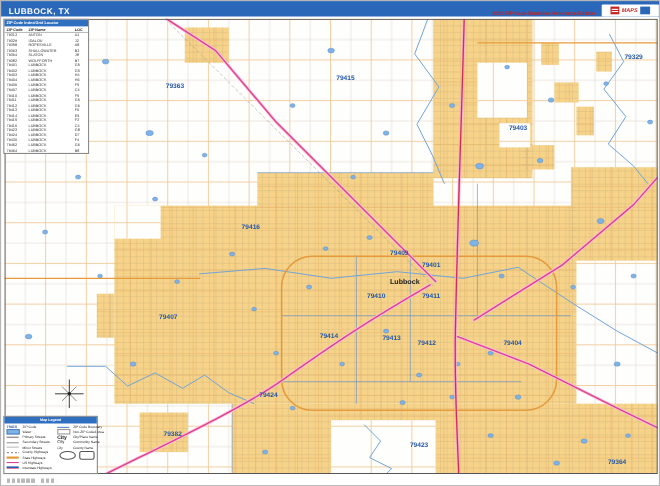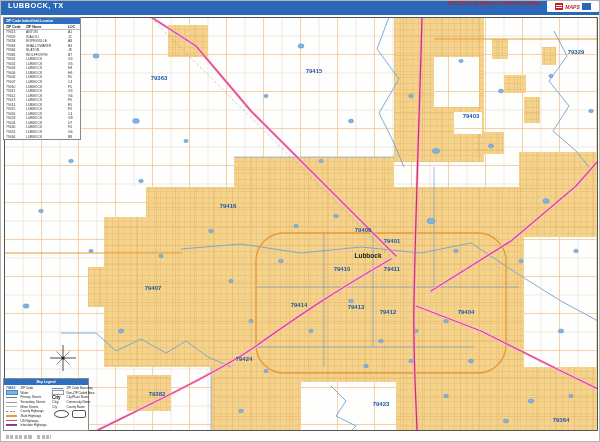--- a/index.html
+++ b/index.html
@@ -1,19 +1,19 @@
 <!DOCTYPE html>
 <html><head>
 <meta charset="utf-8">
 <style>
   html,body{margin:0;padding:0;background:#e8e8e8;}
   .page{position:relative;width:600px;height:442px;background:#ffffff;
         font-family:"Liberation Sans",sans-serif;overflow:hidden;border:1px solid #b5b5b5;box-sizing:border-box;}
   
-  .topbar{position:absolute;left:0;top:0;width:600px;height:14px;background:#2A67B8;display:flex;align-items:flex-start;}
+  .topbar{position:absolute;left:0;top:0;width:600px;height:14px;background:#2A67B8;display:flex;align-items:flex-end;}
   .topbar .title{color:#fff;font-size:7.5px;font-weight:bold;letter-spacing:.4px;padding-left:7px;flex:0 0 auto;}
   .topbar .spacer{flex:1;}
   .topbar .edition{color:#C42222;font-size:4.6px;font-weight:bold;margin-right:6px;white-space:nowrap;}
   .logo{width:52px;height:11px;background:#fff;border-radius:1px;margin-right:2px;display:flex;align-items:center;justify-content:center;gap:2px;}
   .logo .mark{width:8px;height:7px;background:#C42222;position:relative;}
   .logo .mark:after{content:"";position:absolute;left:1px;top:1.5px;width:6px;height:1px;background:#fff;box-shadow:0 2px 0 #fff;}
   .logo .word{color:#C42222;font-size:5px;font-weight:bold;font-style:italic;}
   .logo .bars{width:9px;height:7px;background:#2A67B8;}
   
   .mapframe{position:absolute;left:3px;top:16px;width:594px;height:414px;}

